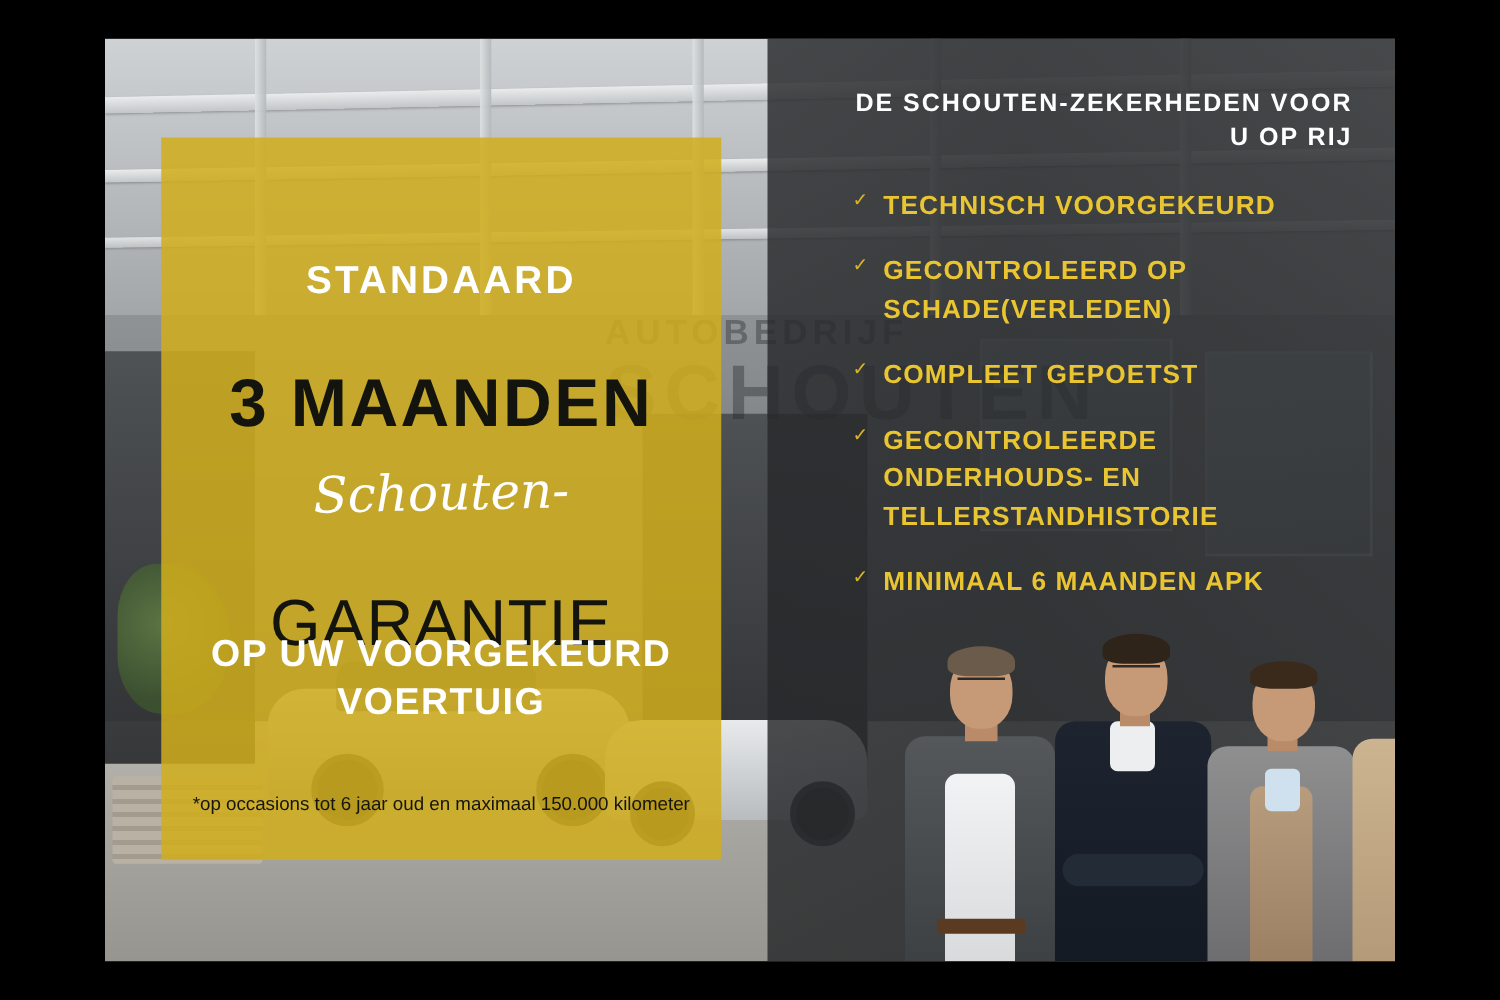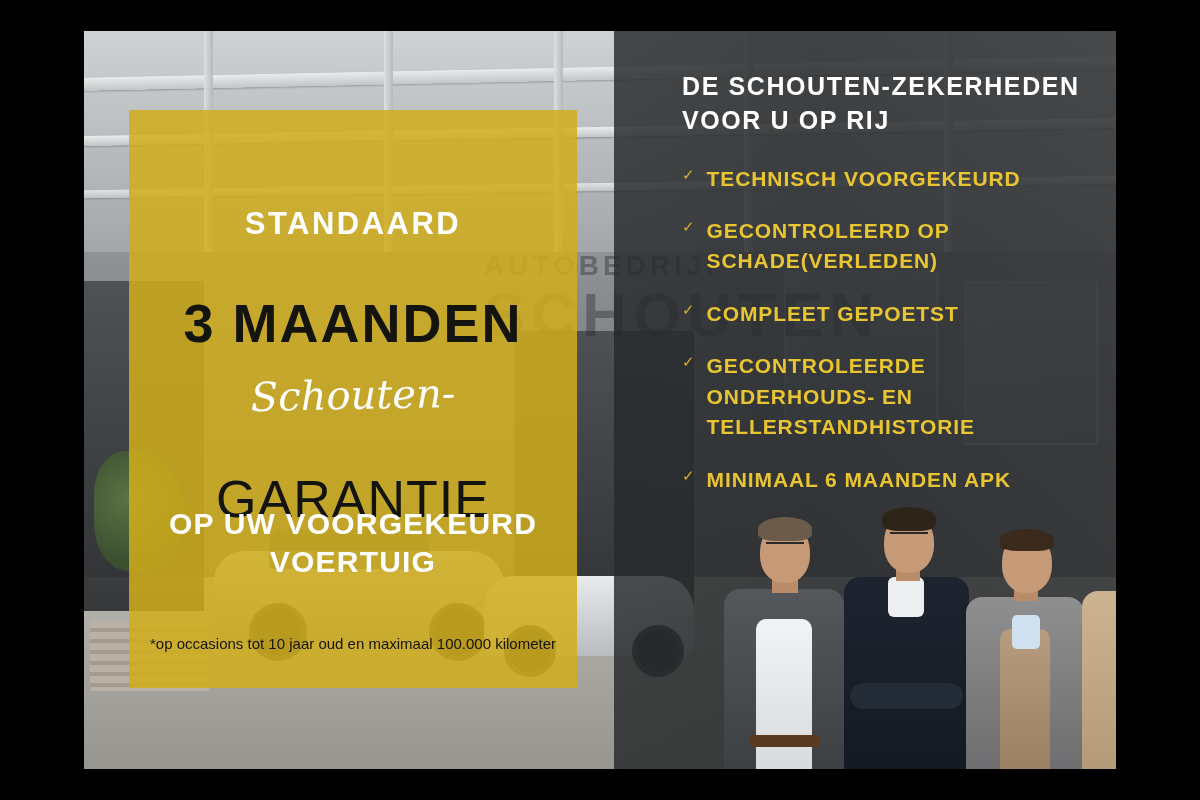--- a/index.html
+++ b/index.html
@@ -192,27 +192,28 @@
 
   
   .right-col {
     position: absolute;
     left: 682px;
     top: 70px;
     width: 400px;
     color: #ffffff;
   }
   .r-heading {
-    font-size: 25px;
+    font-size: 20px;
     font-weight: 800;
     letter-spacing: 1.6px;
     line-height: 1.35;
     margin: 0 0 26px 0;
     color: #ffffff;
     text-transform: uppercase;
+    text-align: right;
   }
   .usp-list { list-style: none; margin: 0; padding: 0; }
   .usp {
     display: flex;
     align-items: flex-start;
     gap: 12px;
     margin-bottom: 22px;
   }
   .usp-check {
     color: #d8b42a;
@@ -369,21 +370,21 @@
 
     </div>
   </div>
 
   <div class="yellow-panel">
     <div class="yp-standaard">STANDAARD</div>
     <div class="yp-maanden">3 MAANDEN</div>
     <div class="yp-script">Schouten-</div>
     <div class="yp-garantie">GARANTIE</div>
     <div class="yp-voertuig">OP UW VOORGEKEURD VOERTUIG</div>
-    <div class="yp-footnote">*op occasions tot 10 jaar oud en maximaal 100.000 kilometer</div>
+    <div class="yp-footnote">*op occasions tot 6 jaar oud en maximaal 150.000 kilometer</div>
   </div>
 
   <div class="right-col">
     <h2 class="r-heading">DE SCHOUTEN-ZEKERHEDEN VOOR U OP RIJ</h2>
 
     <ul class="usp-list">
       <li class="usp">
         <span class="usp-check">✓</span>
         <span class="usp-text">TECHNISCH VOORGEKEURD</span>
       </li>

